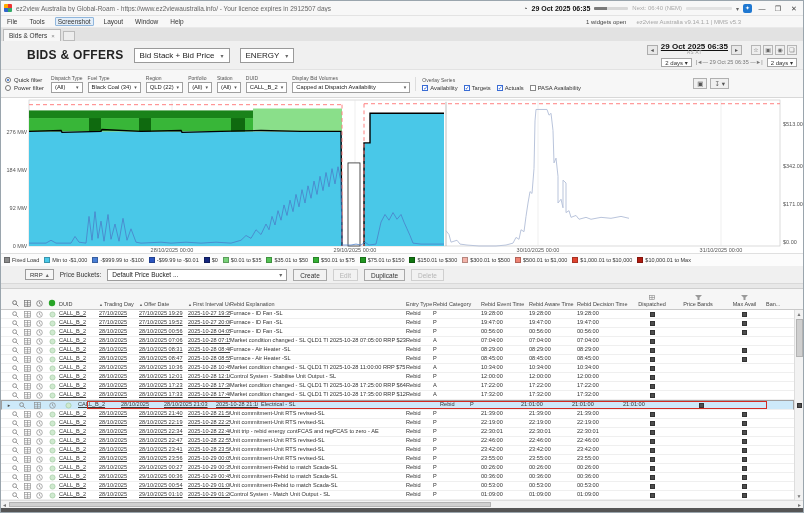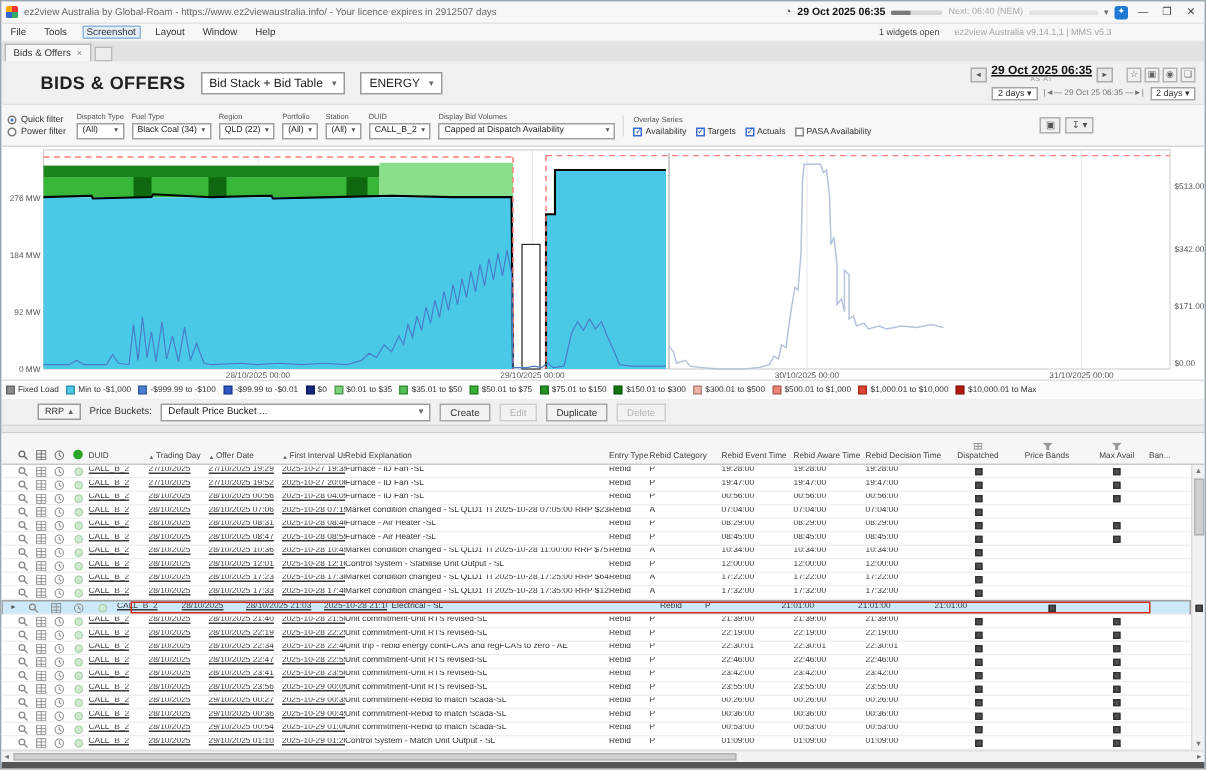--- a/index.html
+++ b/index.html
@@ -147,21 +147,21 @@
   <div class="tab">
     <span>Bids &amp; Offers</span>
     <span class="x">×</span>
   </div>
   <div class="tabstub"></div>
 </div>
 
 <div class="whead">
   <span class="wtitle">BIDS &amp; OFFERS</span>
   <span class="bigsel">
-      <span>Bid Stack + Bid Table</span>
+      <span>Bid Stack + Bid Price</span>
       <i class="caret">▾</i>
     </span>
   <span class="bigsel">
       <span>ENERGY</span>
       <i class="caret">▾</i>
     </span>
   <div class="wh-right">
     <div class="navrow">
       <span class="navbtn">◄</span>
       <span class="asat">

